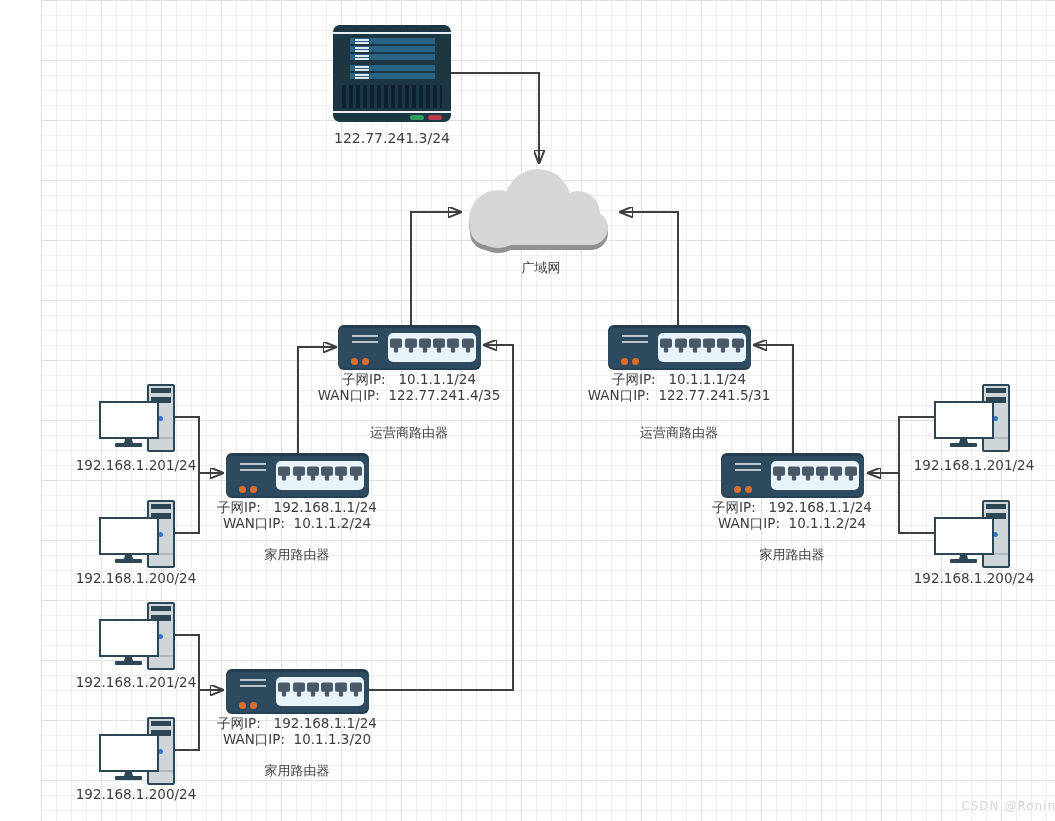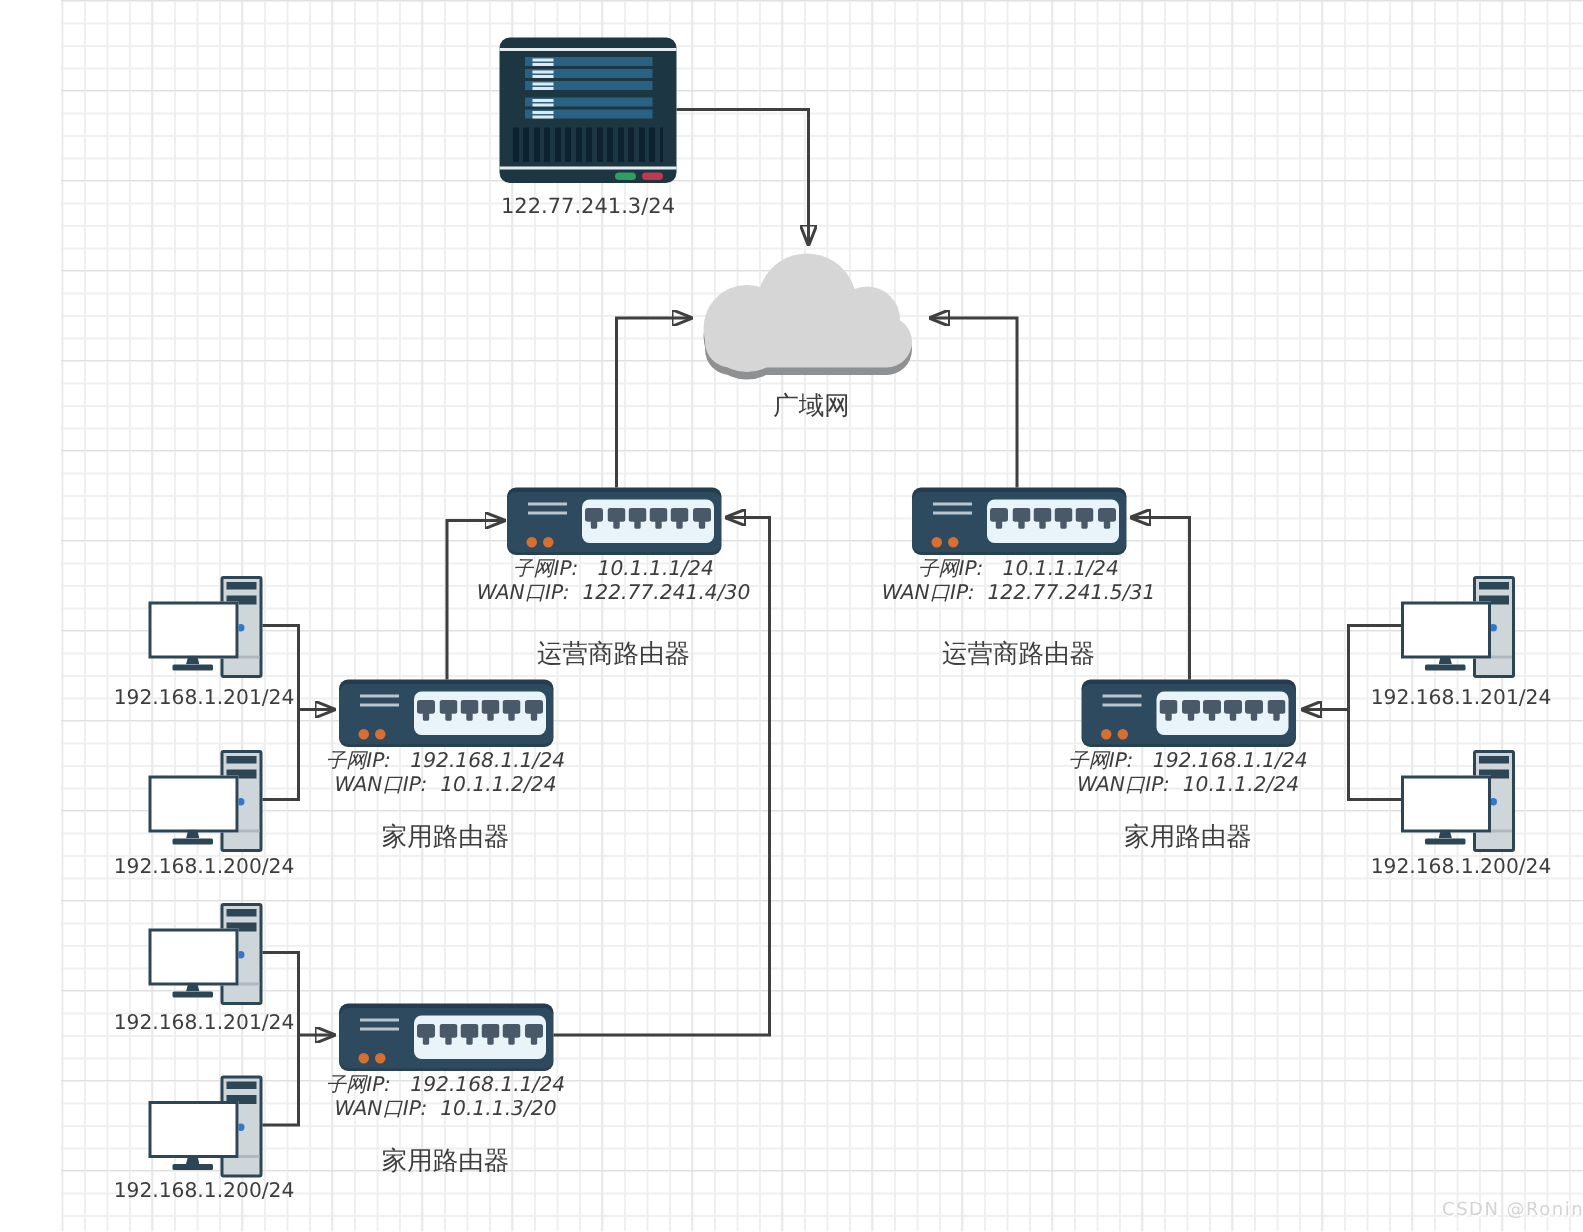--- a/index.html
+++ b/index.html
@@ -12,26 +12,26 @@
       linear-gradient(90deg,#e0e0e0 1px, transparent 1px),
       linear-gradient(#efefef 1px, transparent 1px),
       linear-gradient(90deg,#efefef 1px, transparent 1px);
     background-size:60px 60px,60px 60px,15px 15px,15px 15px;
     margin-left:41px;
   }
   .wires{position:absolute;left:0;top:0;}
   .wires path{stroke:#3f3f3f;stroke-width:2;fill:none;}
   .node{position:absolute;}
   .label{position:absolute;color:#3d3d3d;text-align:center;}
-  .ip-block{width:220px;font-size:13.5px;line-height:16px;font-style:italic;}
+  .ip-block{width:220px;font-size:13.5px;line-height:16px;}
   .ip-line{white-space:pre;}
-  .type-label{width:220px;font-size:17px;}
+  .type-label{width:220px;font-size:13px;}
   .pc-label{width:150px;font-size:13.5px;}
   .srv-label{width:160px;font-size:14px;}
-  .cloud-label{width:120px;font-size:17px;}
+  .cloud-label{width:120px;font-size:13px;}
 
   
   .router-body{position:relative;width:143px;height:45px;background:#2d4a5e;border-radius:6px;
     box-shadow:inset 0 3px 0 rgba(0,0,0,.18), inset 0 -2px 0 rgba(0,0,0,.12);}
   .r-lines{position:absolute;left:14px;top:10px;}
   .r-lines i{display:block;width:26px;height:2px;background:#b9c6cd;margin-bottom:4px;}
   .r-dots{position:absolute;left:13px;top:25px;}
   .r-dots i{display:inline-block;width:7px;height:7px;border-radius:50%;background:#d96f2e;margin-right:4px;}
   .r-panel{position:absolute;left:50px;top:8px;width:88px;height:29px;background:#e8f4fa;border-radius:5px;
     display:flex;justify-content:space-evenly;align-items:flex-start;padding-top:5px;box-sizing:border-box;}
@@ -167,21 +167,21 @@
             <path d="M2 0 h9 a2 2 0 0 1 2 2 v6 a2 2 0 0 1 -2 2 h-2.2 v4 a1 1 0 0 1 -1 1 h-2.6 a1 1 0 0 1 -1 -1 v-4 h-2.2 a2 2 0 0 1 -2 -2 v-6 a2 2 0 0 1 2 -2 z" fill="#4a5968"></path>
           </svg>
           <svg width="12" height="16" viewBox="0 0 13 16">
             <path d="M2 0 h9 a2 2 0 0 1 2 2 v6 a2 2 0 0 1 -2 2 h-2.2 v4 a1 1 0 0 1 -1 1 h-2.6 a1 1 0 0 1 -1 -1 v-4 h-2.2 a2 2 0 0 1 -2 -2 v-6 a2 2 0 0 1 2 -2 z" fill="#4a5968"></path>
           </svg>
         </div>
     </div>
   </div>
   <div class="label ip-block" style="left:258px;top:371px">
     <div class="ip-line">子网IP:   10.1.1.1/24</div>
-    <div class="ip-line">WAN口IP:  122.77.241.4/30</div>
+    <div class="ip-line">WAN口IP:  122.77.241.4/35</div>
   </div>
   <div class="label type-label" style="left:258px;top:424px">运营商路由器</div>
 
   <div class="node" style="left:567px;top:325px">
     <div class="router-body">
       <div class="r-lines">
           <i></i>
           <i></i>
         </div>
       <div class="r-dots"><i></i><i></i></div>

